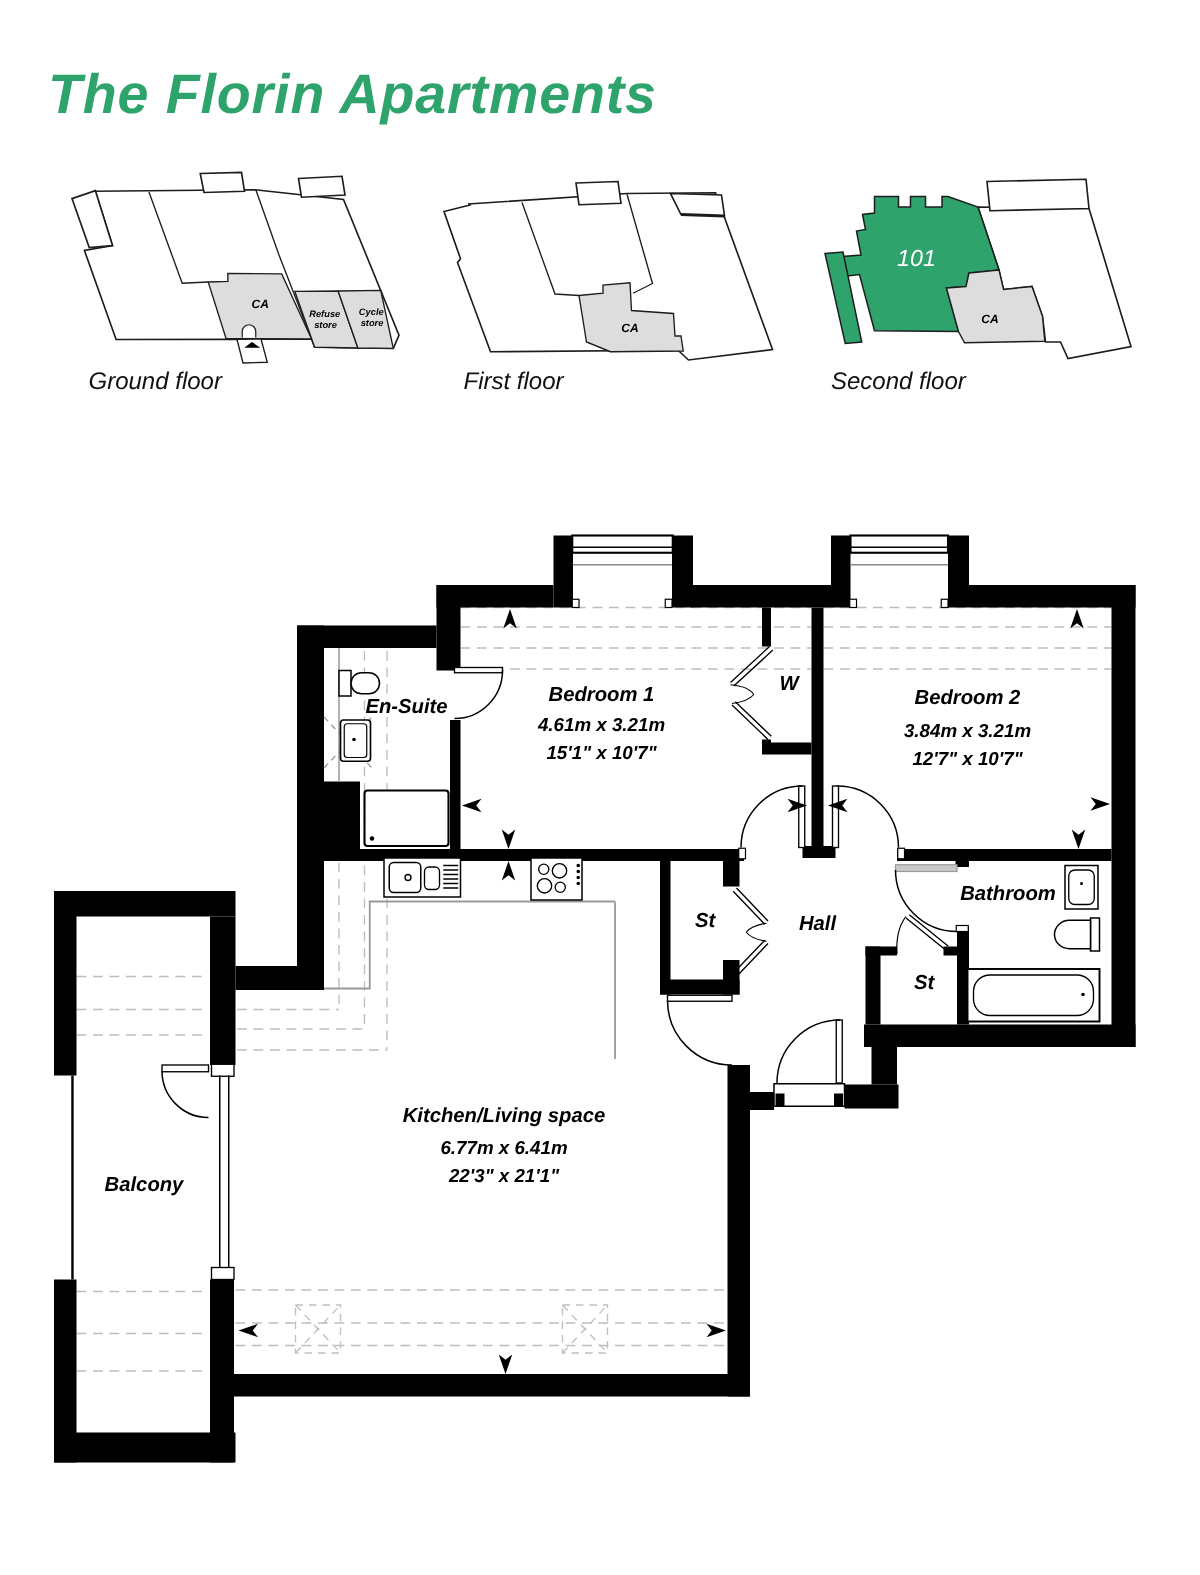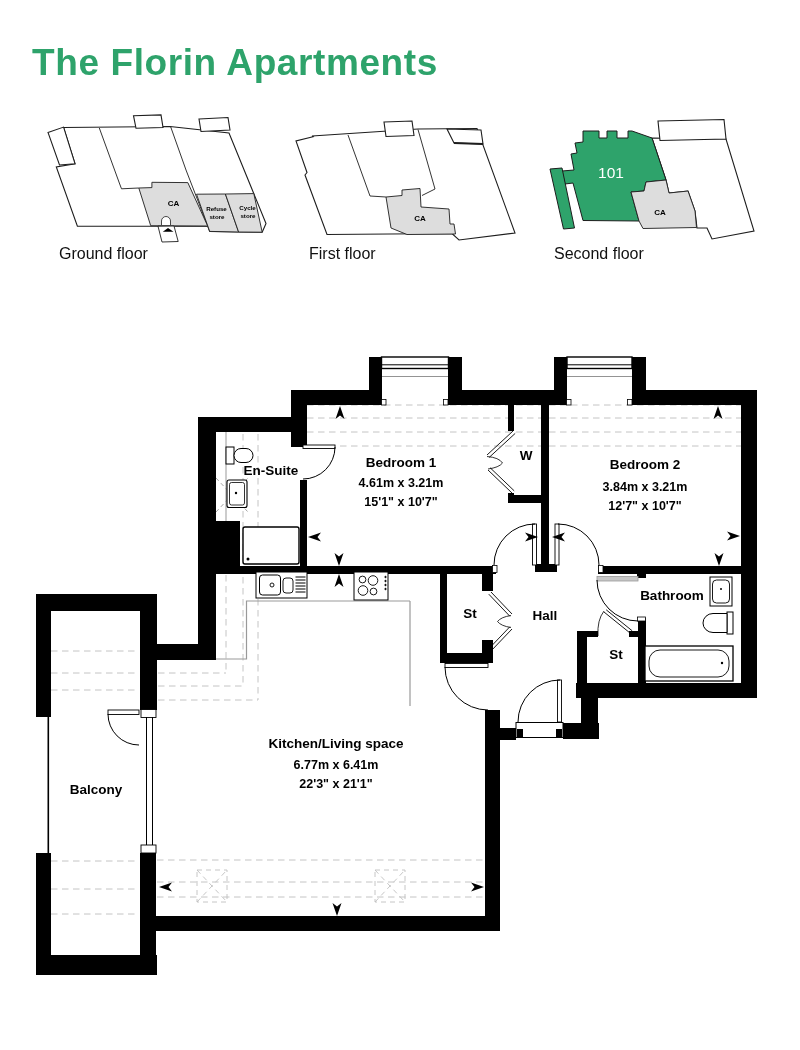--- a/index.html
+++ b/index.html
@@ -1,16 +1,16 @@
 <!DOCTYPE html>
 <html><head>
 <meta charset="utf-8">
 <style>
 html,body{margin:0;padding:0;background:#fff;}
-.page{width:792px;height:1050px;position:relative;font-family:"Liberation Sans",sans-serif;}
+.page{width:792px;height:1050px;position:relative;font-family:"Liberation Sans",sans-serif;font-style:italic;}
 text{font-family:"Liberation Sans",sans-serif;}
 .rm{font-weight:bold;font-size:13.5px;fill:#000;}
 .dm{font-weight:bold;font-size:12.5px;fill:#000;}
 .fl{font-size:16px;fill:#111;}
 </style>
 </head>
 <body>
 <div class="page">
 <svg width="800" height="1050" viewBox="0 0 800 1050">
 <rect width="800" height="1050" fill="#ffffff"></rect>

